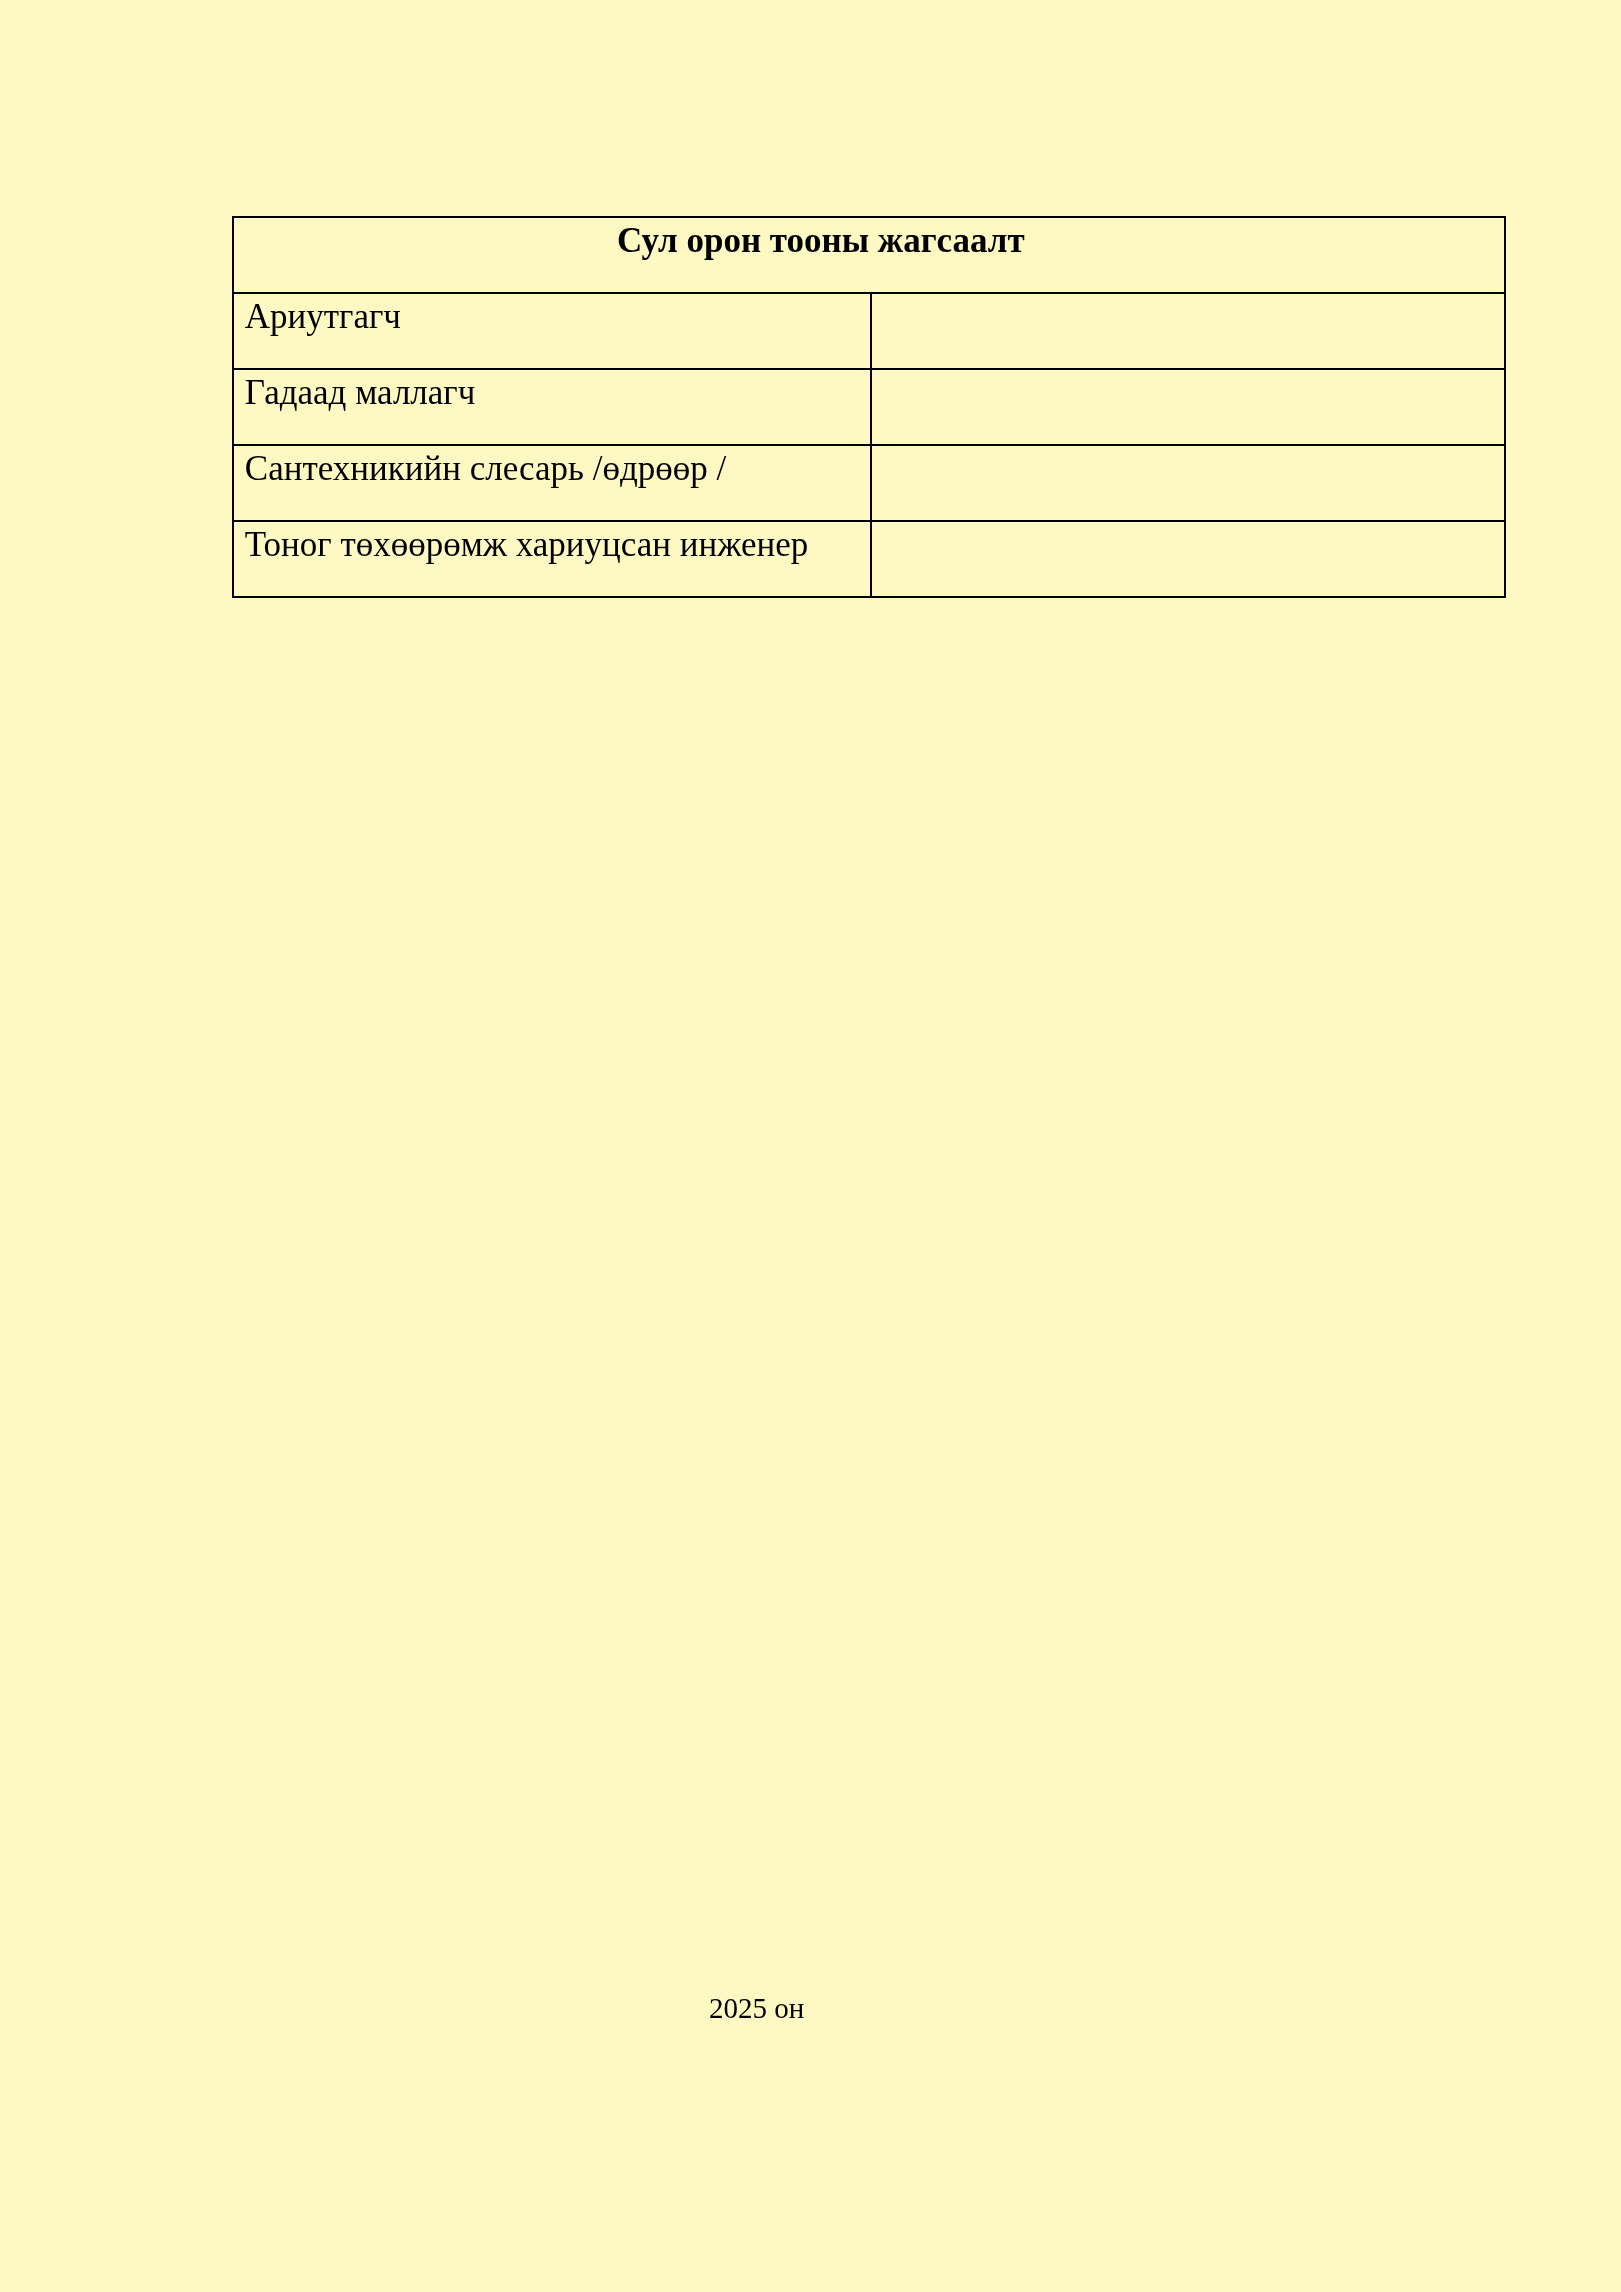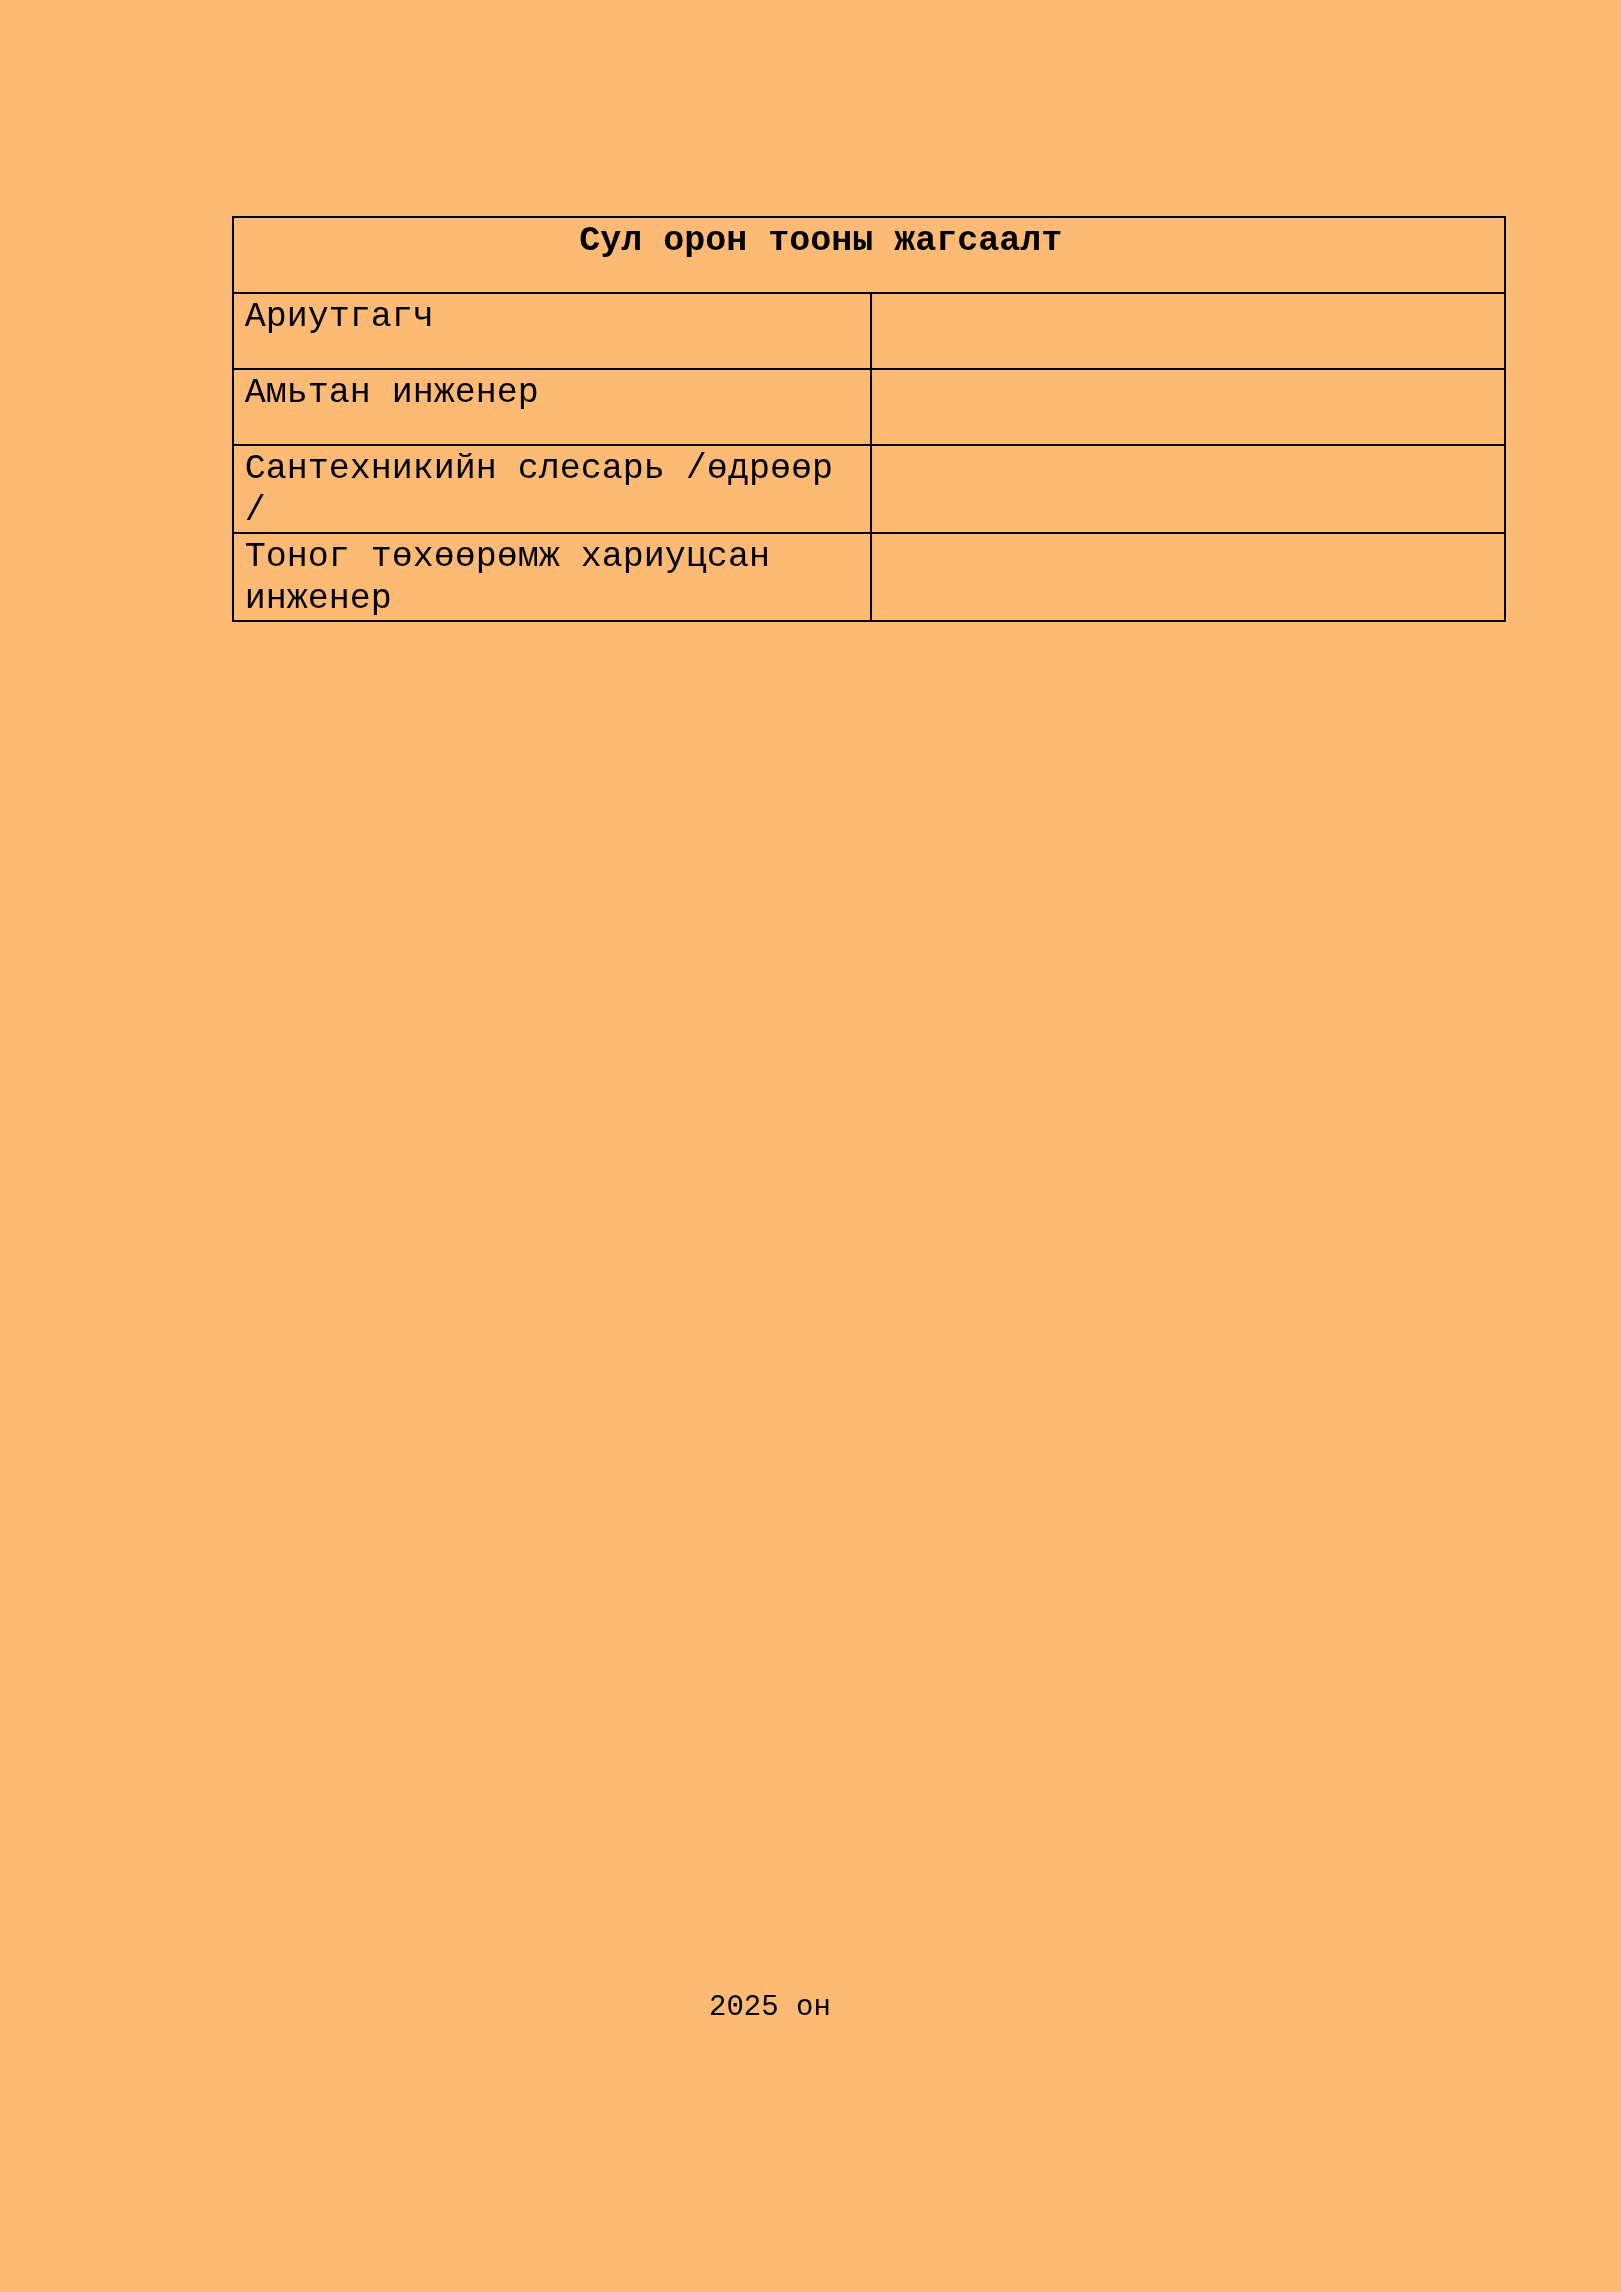--- a/index.html
+++ b/index.html
@@ -4,23 +4,23 @@
 <style>
   html, body {
     margin: 0;
     padding: 0;
     background: #ffffff;
   }
   .page {
     position: relative;
     width: 1621px;
     height: 2293px;
-    background: #fdba74;
+    background: #fef9c3;
     color: #000000;
-    font-family: Liberation Mono, monospace;
+    font-family: Liberation Serif, serif;
     overflow: hidden;
   }
   table.vacancy-table {
     position: absolute;
     left: 232px;
     top: 216px;
     width: 1272px;
     border-collapse: collapse;
     table-layout: fixed;
   }
@@ -64,21 +64,21 @@
     <tbody>
       <tr>
         <td class="title-cell" colspan="2">Сул орон тооны жагсаалт</td>
       </tr>
 
       <tr>
         <td>Ариутгагч</td>
         <td></td>
       </tr>
       <tr>
-        <td>Амьтан инженер</td>
+        <td>Гадаад маллагч</td>
         <td></td>
       </tr>
       <tr>
         <td>Сантехникийн слесарь /өдрөөр /</td>
         <td></td>
       </tr>
       <tr>
         <td>Тоног төхөөрөмж хариуцсан инженер</td>
         <td></td>
       </tr>

